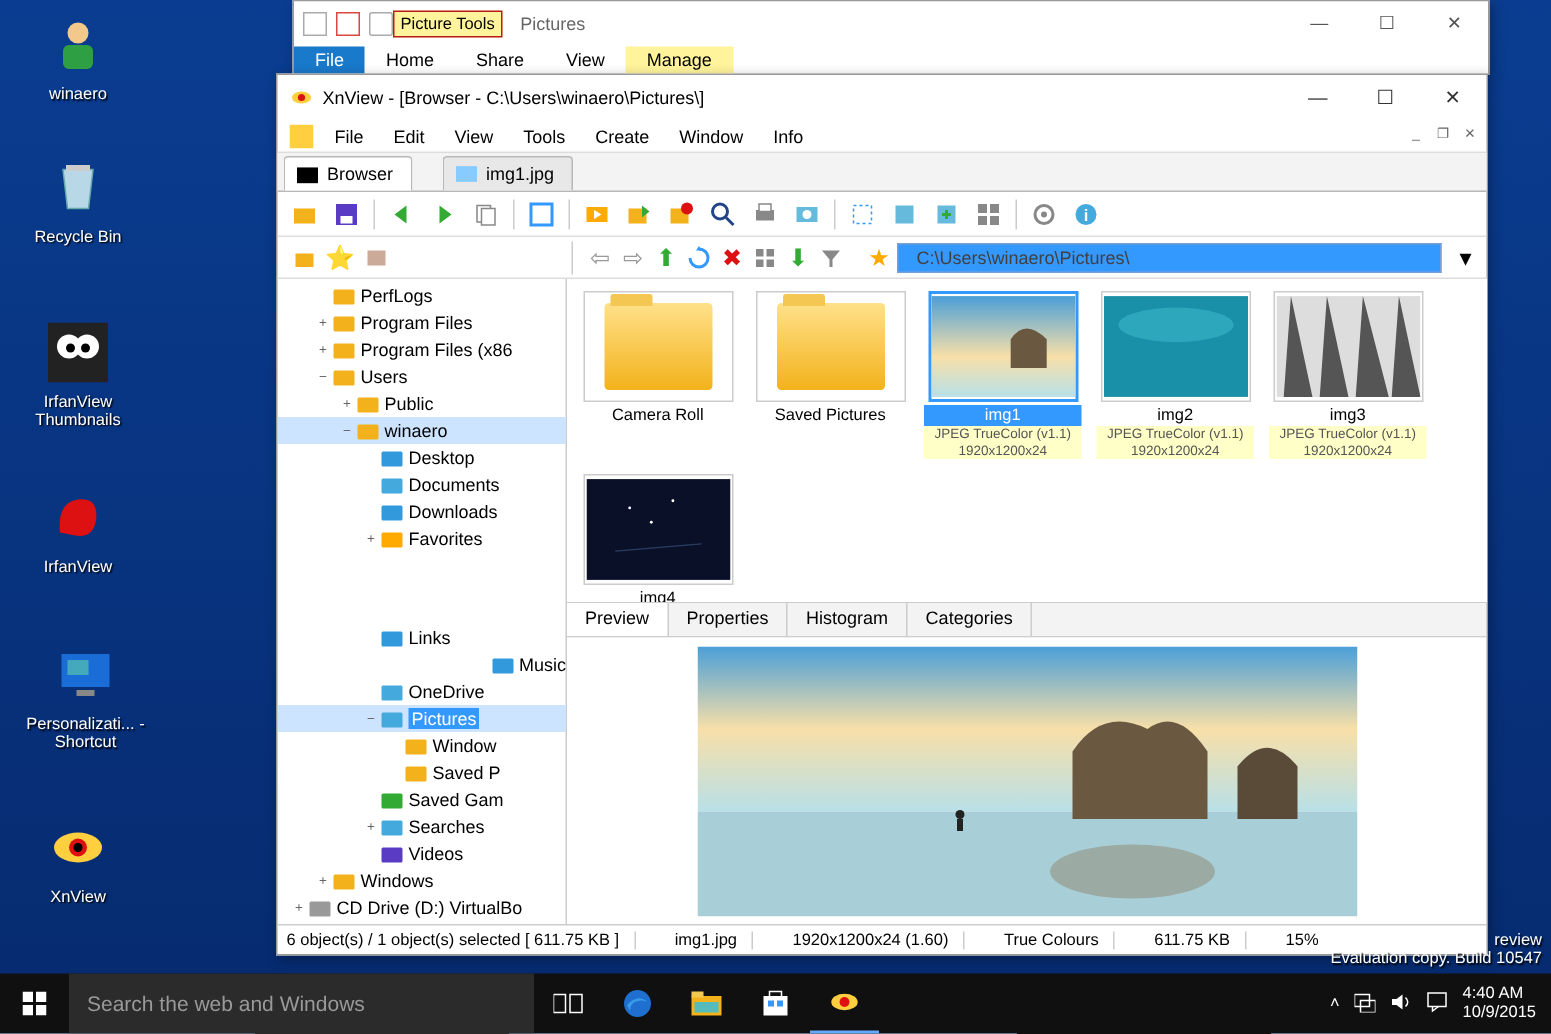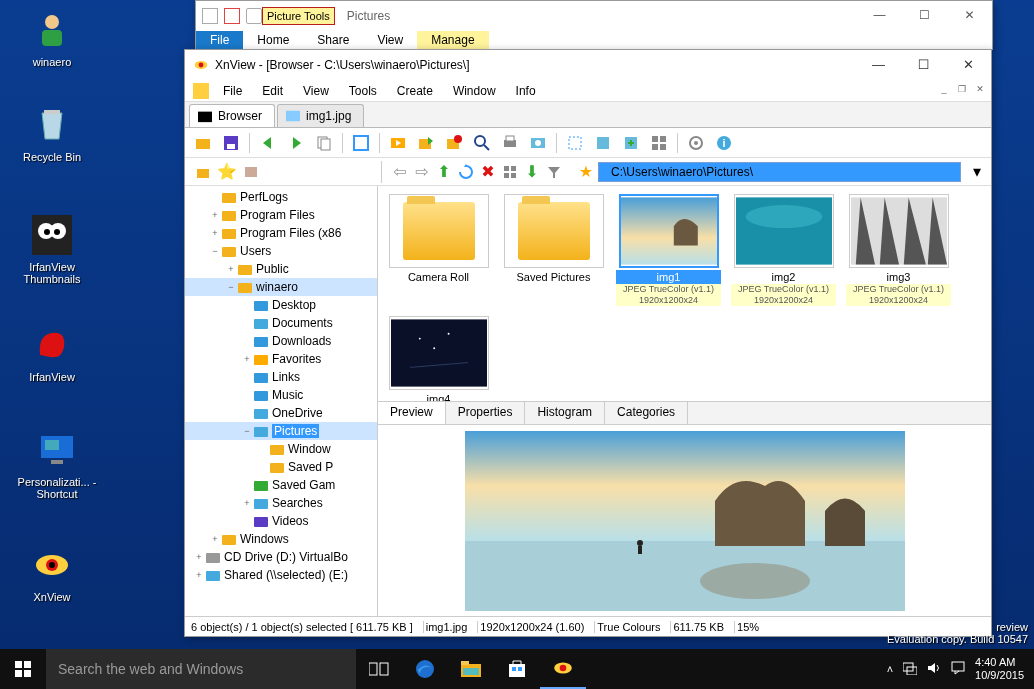--- a/index.html
+++ b/index.html
@@ -28,32 +28,32 @@
 
 
 .xn { left: 184px; top: 49px; width: 808px; height: 588px; display: flex; flex-direction: column; }
 .xn .titlebar { height: 30px; display: flex; align-items: center; padding: 0 8px; font-size: 12px; position: relative; }
 .xn .titlebar .winbtns { position: absolute; right: 0; top: 0; display: flex; }
 .xn .titlebar .winbtns div { width: 45px; height: 28px; display: flex; align-items: center; justify-content: center; color: #333; font-size: 13px; cursor: pointer; }
 .xn .menu { height: 22px; display: flex; align-items: center; font-size: 12px; padding-left: 4px; gap: 0; border-bottom: 1px solid #ddd; position: relative; }
 .xn .menu .mi { padding: 2px 10px; cursor: pointer; }
 .xn .menu .mdi { position: absolute; right: 4px; top: 2px; display: flex; gap: 4px; }
 .xn .menu .mdi div { width: 14px; height: 14px; font-size: 9px; display: flex; align-items: center; justify-content: center; cursor: pointer; color: #666; }
-.xn .filetabs { height: 26px; display: flex; align-items: flex-end; background: #f3f3f3; padding-left: 4px; gap: 2px; border-bottom: 1px solid #b8b8b8; }
+.xn .filetabs { height: 26px; display: flex; align-items: flex-end; background: #f3f3f3; padding-left: 4px; gap: 20px; border-bottom: 1px solid #b8b8b8; }
 .xn .filetabs .tab { padding: 4px 12px 4px 8px; font-size: 12px; border: 1px solid #b8b8b8; border-bottom: none; background: #fff; border-radius: 3px 3px 0 0; display: flex; align-items: center; gap: 6px; cursor: pointer; }
 .xn .filetabs .tab.inactive { background: #e8e8e8; }
 .xn .filetabs .tab .ficon { width: 14px; height: 14px; }
 .xn .tbar { height: 30px; display: flex; align-items: center; padding: 2px 6px; gap: 4px; border-bottom: 1px solid #ddd; }
 .xn .tbar .tb { width: 24px; height: 24px; display: flex; align-items: center; justify-content: center; cursor: pointer; border-radius: 2px; }
 .xn .tbar .sep { width: 1px; height: 20px; background: #ccc; margin: 0 2px; }
 .xn .navrow { height: 28px; display: flex; align-items: center; padding: 2px 4px; gap: 2px; border-bottom: 1px solid #ddd; }
 .xn .navrow .side { width: 190px; display: flex; gap: 4px; padding-left: 4px; }
 .xn .navrow .nb { width: 20px; height: 20px; display: flex; align-items: center; justify-content: center; cursor: pointer; }
 .xn .navrow .addr { flex: 1; border: 1px solid #7a9fd4; background: #cce4ff; padding: 2px 6px; font-size: 12px; margin-right: 4px; }
-.xn .navrow .addr.sel { background: #3399ff; color: #000000; padding-left: 12px; }
+.xn .navrow .addr.sel { background: #3399ff; color: #404040; padding-left: 12px; }
 .xn .body { flex: 1; display: flex; overflow: hidden; }
 .xn .tree { width: 193px; border-right: 1px solid #ccc; overflow: auto; font-size: 12px; padding: 2px 0; }
 .xn .tree .node { display: flex; align-items: center; height: 18px; padding-left: 4px; white-space: nowrap; cursor: pointer; }
 .xn .tree .node .exp { width: 12px; font-size: 9px; color: #666; text-align: center; }
 .xn .tree .node .ticon { width: 16px; height: 16px; margin-right: 3px; flex-shrink: 0; }
 .xn .tree .node.sel { background: #cce4ff; }
 .xn .tree .node.sel.hl .lbl { background: #3399ff; color: #fff; padding: 0 2px; }
 .xn .content { flex: 1; display: flex; flex-direction: column; overflow: hidden; }
 .xn .thumbs { flex: 0 0 215px; overflow: auto; padding: 8px; display: flex; flex-wrap: wrap; gap: 10px; align-content: flex-start; background: #fff; }
 .xn .thumb { width: 105px; text-align: center; font-size: 11px; cursor: pointer; }
@@ -62,21 +62,21 @@
 .xn .thumb .tname { padding: 1px 4px; }
 .xn .thumb.sel .tname { background: #3399ff; color: #fff; }
 .xn .thumb .meta { font-size: 9px; color: #555; background: #ffffc8; line-height: 1.2; }
 .xn .thumb .folder .fld { width: 72px; height: 58px; background: linear-gradient(#ffe18a, #f3b21b); border-radius: 3px; position: relative; }
 .xn .thumb .folder .fld:before { content: ''; position: absolute; top: -6px; left: 4px; width: 28px; height: 8px; background: #f3c752; border-radius: 2px 2px 0 0; }
 .xn .tabsrow { height: 24px; display: flex; border-top: 1px solid #ccc; border-bottom: 1px solid #ccc; font-size: 12px; background: #f3f3f3; }
 .xn .tabsrow .pt { padding: 3px 12px; border-right: 1px solid #ccc; cursor: pointer; }
 .xn .tabsrow .pt.active { background: #fff; }
 .xn .preview { flex: 1; background: #fff; display: flex; align-items: center; justify-content: center; overflow: hidden; }
 .xn .preview .pv { width: 440px; height: 180px; }
-.xn .status { height: 20px; border-top: 1px solid #ccc; display: flex; align-items: center; font-size: 11px; padding: 0 6px; gap: 2px; }
+.xn .status { height: 20px; border-top: 1px solid #ccc; display: flex; align-items: center; font-size: 11px; padding: 0 6px; gap: 26px; }
 .xn .status .ss { border-right: 1px solid #ccc; padding-right: 10px; }
 
 
 .taskbar { position: absolute; left: 0; bottom: 0; width: 100%; height: 40px; background: #101010; display: flex; align-items: center; color: #ccc; }
 .taskbar .start { width: 46px; height: 40px; display: flex; align-items: center; justify-content: center; cursor: pointer; }
 .taskbar .search { width: 310px; height: 40px; background: #2b2b2b; display: flex; align-items: center; padding-left: 12px; font-size: 14px; color: #999; }
 .taskbar .tbi { width: 46px; height: 40px; display: flex; align-items: center; justify-content: center; cursor: pointer; }
 .taskbar .tray { margin-left: auto; display: flex; align-items: center; gap: 10px; padding-right: 10px; font-size: 11px; color: #fff; }
 .taskbar .clock { line-height: 1.2; }
 
@@ -426,28 +426,28 @@
             </svg></span>
           <span class="lbl">Downloads</span>
         </div>
         <div class="node" style="padding-left: 56px;">
           <span class="exp">+</span>
           <span class="ticon"><svg width="16" height="16" viewBox="0 0 16 16">
               <rect x="1" y="4" width="14" height="10" rx="1" fill="#fa0"></rect>
             </svg></span>
           <span class="lbl">Favorites</span>
         </div>
-        <div class="node" style="padding-left: 56px;">
+        <div class="node" style="padding-left: 56px; margin-top: 48px;">
           <span class="exp"></span>
           <span class="ticon"><svg width="16" height="16" viewBox="0 0 16 16">
               <rect x="1" y="4" width="14" height="10" rx="1" fill="#39d"></rect>
             </svg></span>
           <span class="lbl">Links</span>
         </div>
-        <div class="node" style="padding-left: 56px;">
+        <div class="node" style="padding-left: 56px; justify-content: flex-end;">
           <span class="exp"></span>
           <span class="ticon"><svg width="16" height="16" viewBox="0 0 16 16">
               <rect x="1" y="4" width="14" height="10" rx="1" fill="#39d"></rect>
             </svg></span>
           <span class="lbl">Music</span>
         </div>
         <div class="node" style="padding-left: 56px;">
           <span class="exp"></span>
           <span class="ticon"><svg width="16" height="16" viewBox="0 0 16 16">
               <rect x="1" y="4" width="14" height="10" rx="1" fill="#4ad"></rect>

